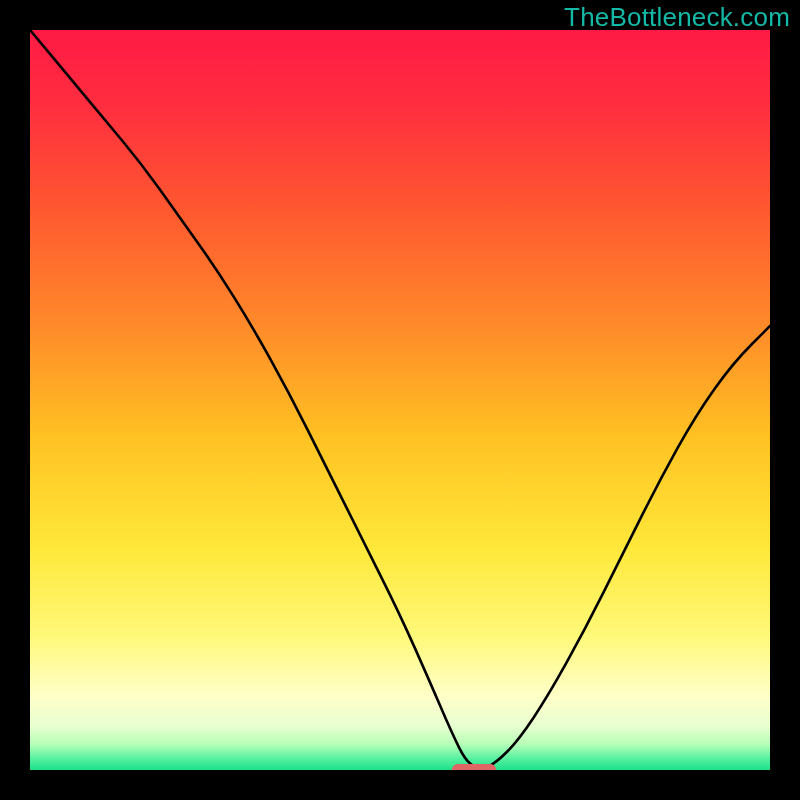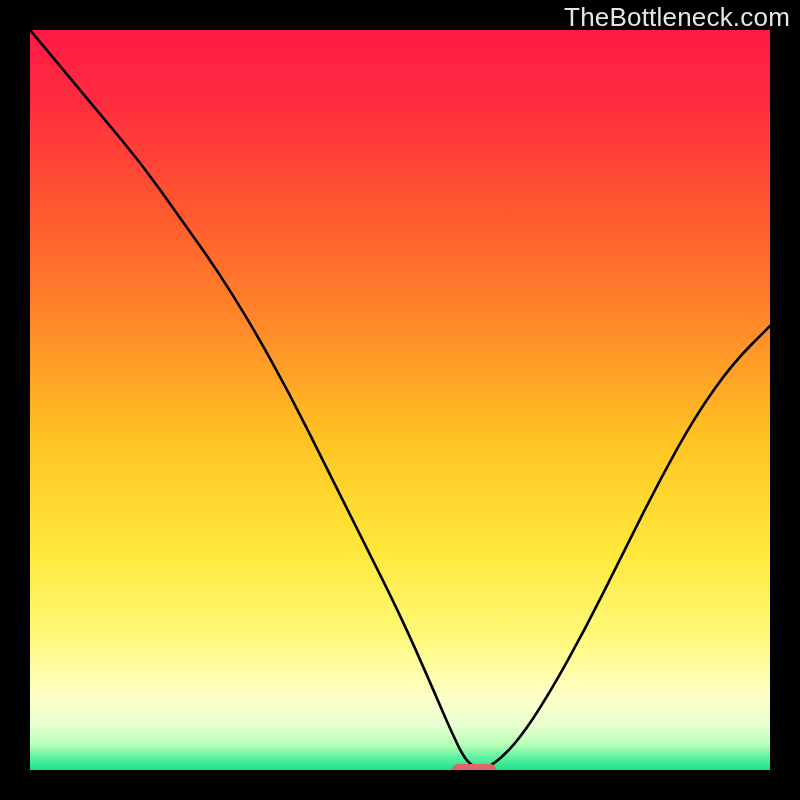--- a/index.html
+++ b/index.html
@@ -16,21 +16,21 @@
     height: 800px;
     background: #000;
   }
   .watermark {
     position: absolute;
     top: 2px;
     right: 10px;
     font-family: Arial, Helvetica, sans-serif;
     font-size: 26px;
     font-weight: 500;
-    color: #e5e5e5;
+    color: #14b8a6;
     letter-spacing: 0.2px;
   }
   svg.plot {
     position: absolute;
     left: 30px;
     top: 30px;
     width: 740px;
     height: 740px;
     display: block;
   }

